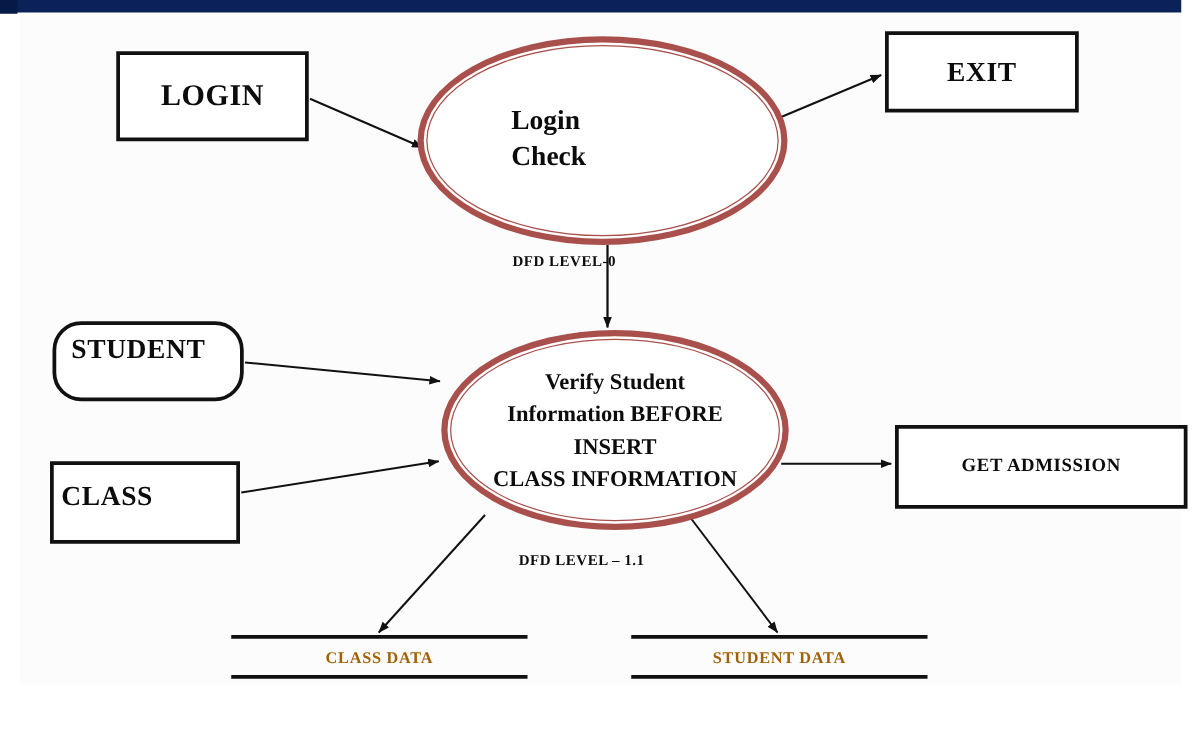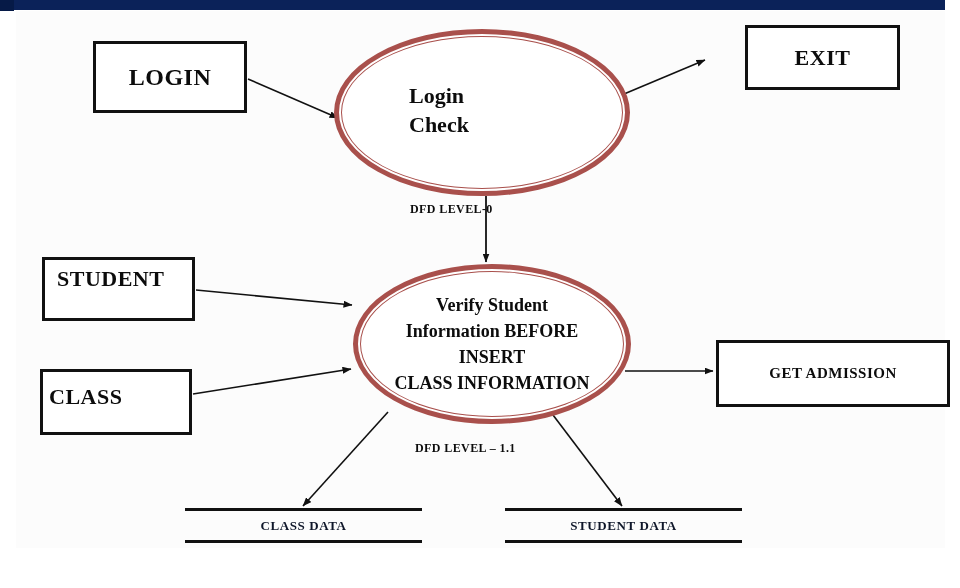--- a/index.html
+++ b/index.html
@@ -57,23 +57,23 @@
     font-weight: bold;
     color: #0c0c0c;
     letter-spacing: 0.5px;
   }
   .entity span { display: block; width: 100%; }
 
   .ent-center { align-items: center; justify-content: center; text-align: center; }
   .ent-topleft { align-items: flex-start; justify-content: flex-start; text-align: left; }
 
   #box-login  { left: 93px;  top: 41px;  width: 154px; height: 72px; font-size: 24px; }
-  #box-exit   { left: 708px; top: 25px;  width: 155px; height: 65px; font-size: 22px; margin-left: 37px; }
+  #box-exit   { left: 708px; top: 25px;  width: 155px; height: 65px; font-size: 22px; }
   #box-student{ left: 42px;  top: 257px; width: 153px; height: 64px; font-size: 22px;
-                padding: 6px 0 0 12px; }
+                padding: 6px 0 0 12px; border-radius: 23px; }
   #box-class  { left: 40px;  top: 369px; width: 152px; height: 66px; font-size: 22px;
                 padding: 12px 0 16px 6px; }
   #box-get-admission { left: 716px; top: 340px; width: 234px; height: 67px; font-size: 15px; }
 
   
   .process {
     position: absolute;
     box-sizing: border-box;
     border-radius: 50%;
     border: 5px solid #a9504c;
@@ -122,21 +122,21 @@
     position: absolute;
     box-sizing: border-box;
     border-top: 3px solid #111111;
     border-bottom: 3px solid #111111;
     background: transparent;
     display: flex;
     align-items: center;
     justify-content: center;
     font-weight: bold;
     font-size: 13px;
-    color: #0f172a;
+    color: #a16207;
     letter-spacing: 0.6px;
   }
   #store-class-data   { left: 185px; top: 508px; width: 237px; height: 35px; }
   #store-student-data { left: 505px; top: 508px; width: 237px; height: 35px; }
 
   
   .flow-label {
     position: absolute;
     font-weight: bold;
     color: #0c0c0c;

